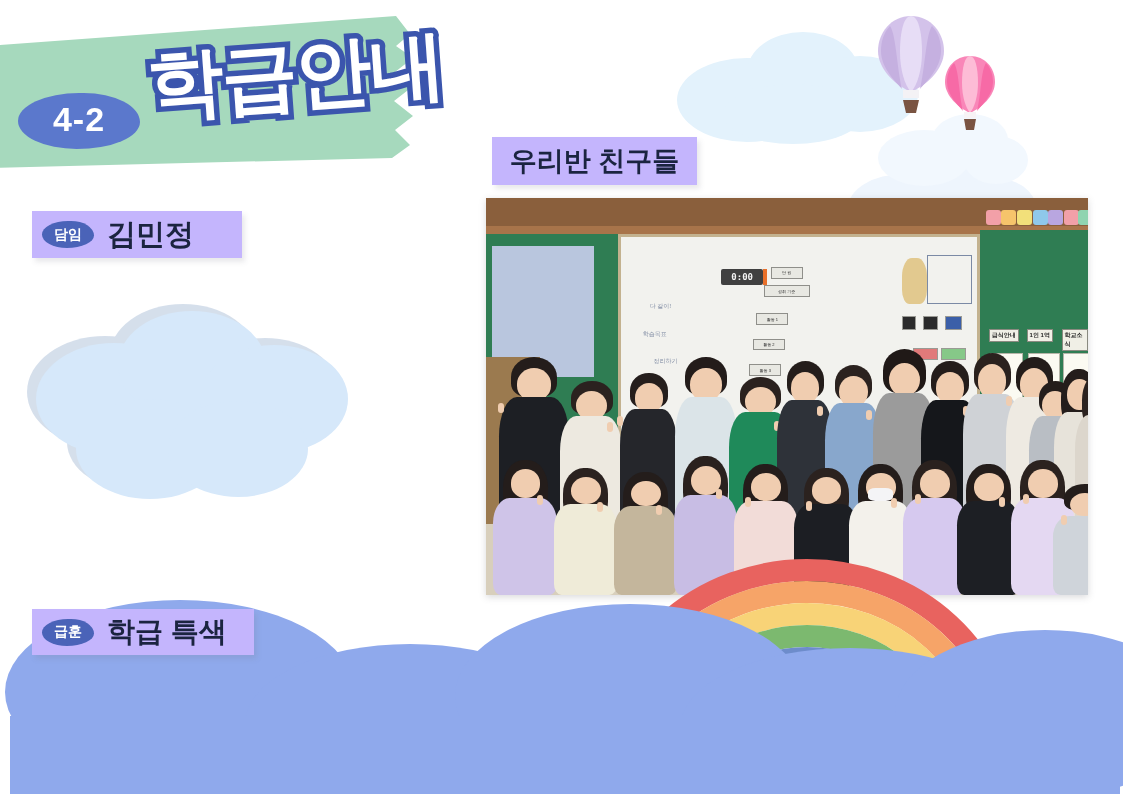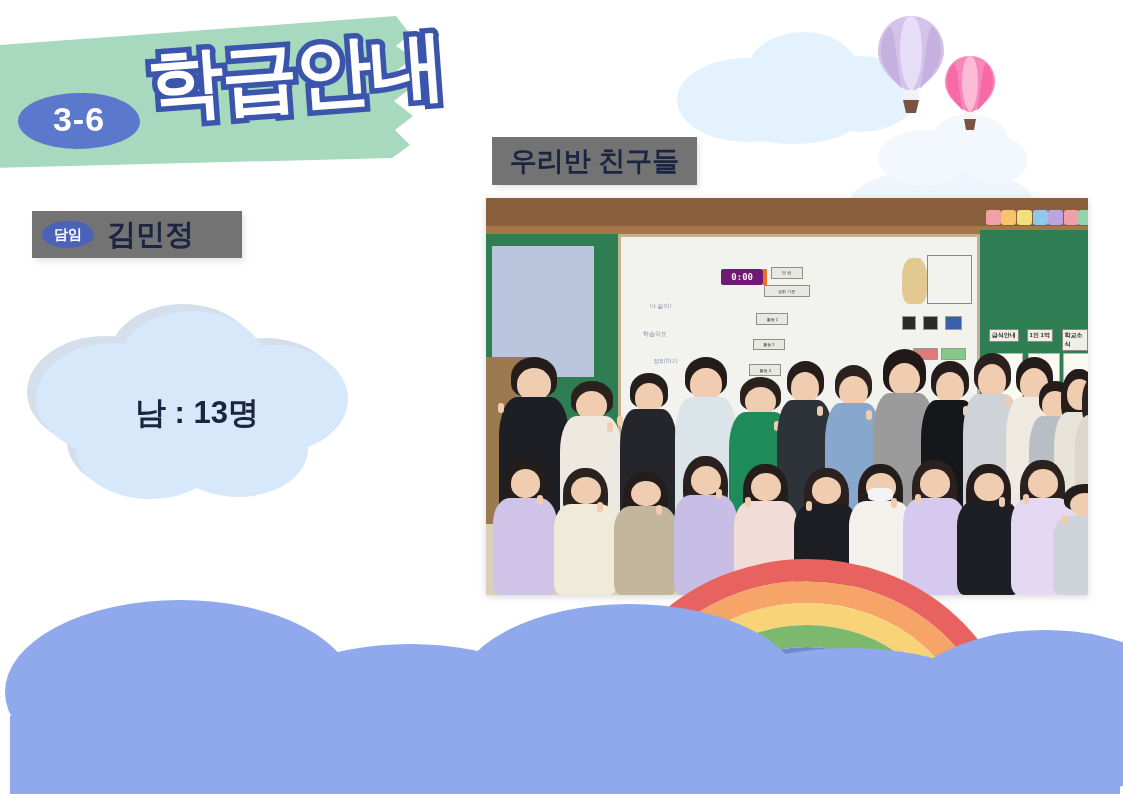--- a/index.html
+++ b/index.html
@@ -79,21 +79,21 @@
     transform: rotate(-4.2deg);
     transform-origin: left center;
     -webkit-text-stroke: 11px #3b55ad;
     paint-order: stroke fill;
     white-space: nowrap;
   }
 
   
   .pink-label {
     position: absolute;
-    background: #737373;
+    background: #c4b5fd;
     box-shadow: 3px 4px 5px rgba(120,120,130,0.16);
     display: flex;
     align-items: center;
     box-sizing: border-box;
   }
   .pill {
     position: relative;
     background: #4a63b8;
     color: #ffffff;
     font-size: 15px;
@@ -206,21 +206,21 @@
   .wall-top2 { position:absolute; left:0; top:7%; width:100%; height:3%; background:#a8744a; }
   .chalk-left  { position:absolute; left:0;   top:9%;  width:22%; height:63%; background:#2f7d53; }
   .screen-left { position:absolute; left:1%;  top:12%; width:17%; height:33%; background:#b9c6de; }
   .whiteboard  { position:absolute; left:22%; top:9%;  width:60%; height:60%; background:#f2f2ee;
                  border:3px solid #c3b28f; box-sizing:border-box; }
   .chalk-right { position:absolute; left:82%; top:8%;  width:18%; height:64%; background:#2f7d53; }
   .floor       { position:absolute; left:0;   bottom:0; width:100%; height:30%; background:#d8cfbc; }
   .cabinet     { position:absolute; left:0;   top:40%;  width:9%;  height:42%; background:#9b7a4f; }
 
   
-  .timer { position:absolute; left:28%; top:14%; width:12%; height:7%; background:#701a75;
+  .timer { position:absolute; left:28%; top:14%; width:12%; height:7%; background:#404040;
            border-radius:2px; display:flex; align-items:center; justify-content:center;
            color:#f4f4f4; font-family:"DejaVu Sans Mono", monospace; font-size:9px; font-weight:700; }
   .timer .dot { position:absolute; right:-4px; top:0; width:4px; height:100%; background:#e8702a; }
   .wb-card { position:absolute; background:#e8e8e2; border:1px solid #8f8f8a;
              font-size:4px; color:#2a2a2a; display:flex; align-items:center; justify-content:center;
              box-sizing:border-box; }
   .wb-scribble { position:absolute; color:#5a6a8a; font-size:6px; opacity:0.75;
                  font-family:"Liberation Serif", serif; }
   .wb-note { position:absolute; border:1px solid #9a9a94; font-size:4px; color:#333;
              display:flex; align-items:center; justify-content:center; box-sizing:border-box; }
@@ -317,21 +317,21 @@
 
   <div id="banner-wrap">
     <svg width="470" height="168" viewBox="0 0 470 168" preserveAspectRatio="none">
       <path d="M0 38 L410 8 L424 26 L410 38 L427 50 L409 64 L426 79 L408 93 L427 108 L409 122 L424 137
                L406 150 L0 160 Z" fill="#a6d9bd"></path>
     </svg>
   </div>
 
   <div id="grade-badge">
     <div class="blob"></div>
-    <div class="txt">3-6</div>
+    <div class="txt">4-2</div>
   </div>
 
   <div id="title-main">학급안내</div>
 
   <div class="pink-label" id="label-teacher">
     <div class="pill">담임</div>
     <div class="label-text">김민정</div>
   </div>
 
   <div id="count-cloud">
@@ -345,21 +345,20 @@
       </g>
       <g fill="#d6e8fa">
         <ellipse cx="92" cy="96" rx="78" ry="56"></ellipse>
         <ellipse cx="170" cy="62" rx="74" ry="54"></ellipse>
         <ellipse cx="252" cy="96" rx="74" ry="54"></ellipse>
         <ellipse cx="128" cy="146" rx="74" ry="50"></ellipse>
         <ellipse cx="216" cy="146" rx="70" ry="48"></ellipse>
       </g>
     </svg>
     <div id="count-lines">
-      <div class="cline">남 : 13명</div>
     </div>
   </div>
 
   <div class="pink-label" id="label-photo">
     <div class="label-text">우리반 친구들</div>
   </div>
 
   <div id="photo-shadow"></div>
   <div id="photo">
     <div class="scene">
@@ -584,15 +583,19 @@
         <ellipse cx="210" cy="96" rx="175" ry="92"></ellipse>
         <ellipse cx="440" cy="128" rx="165" ry="80"></ellipse>
         <ellipse cx="660" cy="100" rx="175" ry="92"></ellipse>
         <ellipse cx="880" cy="132" rx="170" ry="80"></ellipse>
         <ellipse cx="1075" cy="118" rx="150" ry="84"></ellipse>
         <rect x="40" y="120" width="1110" height="95"></rect>
       </g>
     </svg>
   </div>
 
+  <div class="pink-label" id="label-motto">
+    <div class="pill">급훈</div>
+    <div class="label-text">학급 특색</div>
+  </div>
 
 
 </div>
 
 </body></html>

